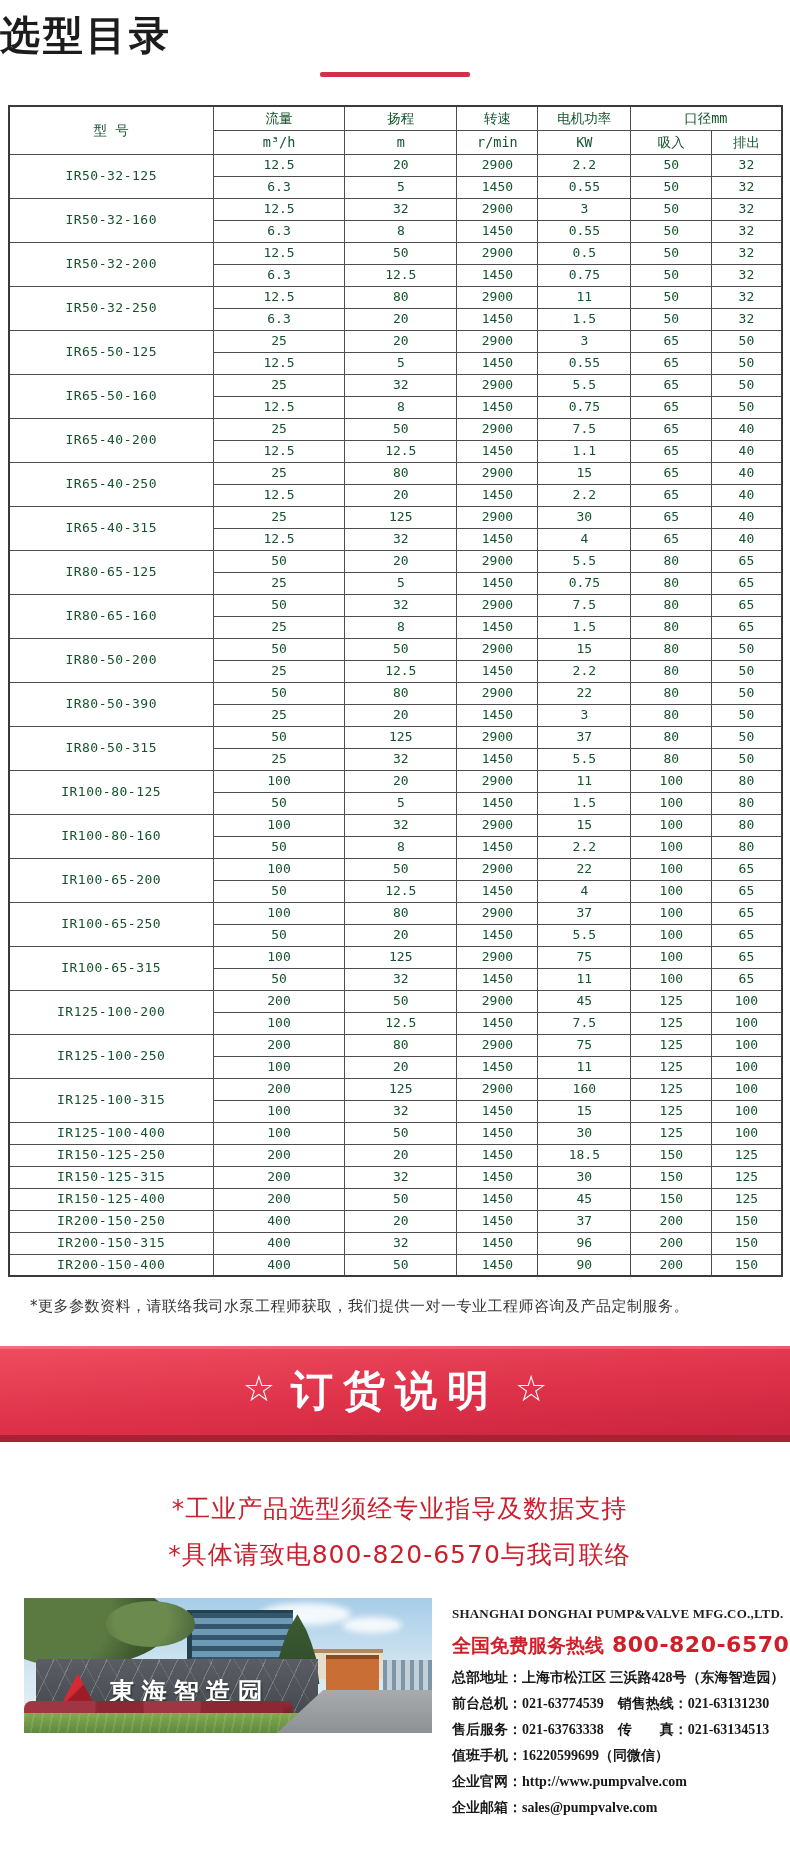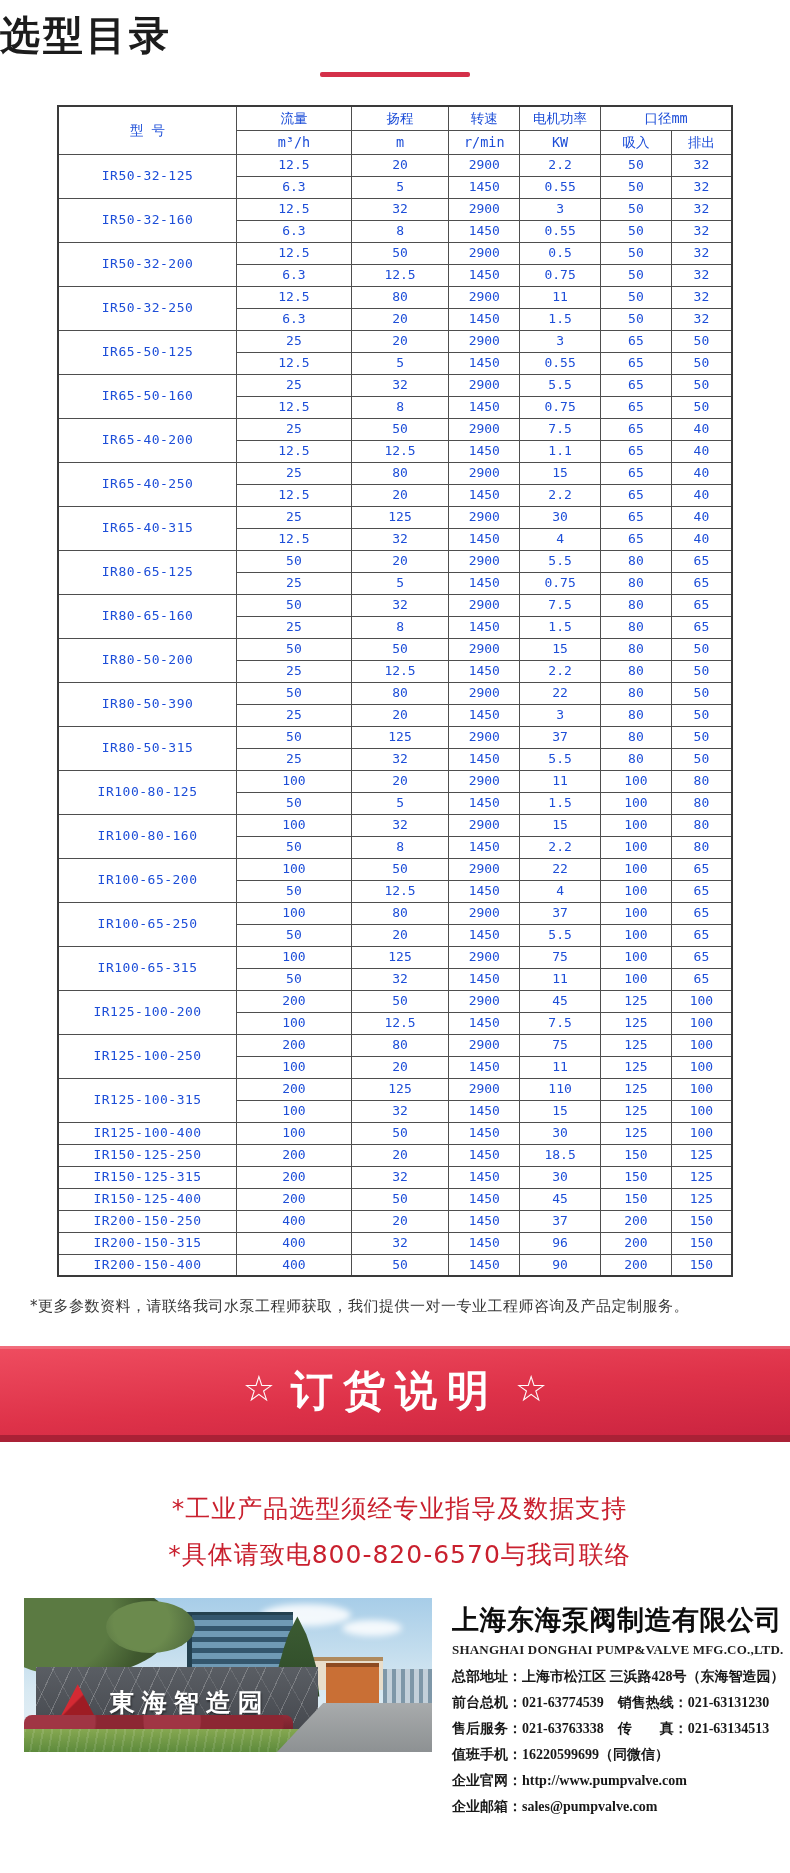--- a/index.html
+++ b/index.html
@@ -13,24 +13,24 @@
   .page-title {
     text-align: left; padding-top: 8px;
     font-size: 40px; font-weight: 700; color: #1c1c1c; letter-spacing: 3px;
   }
   .title-underline {
     width: 150px; height: 5px; background: #d43049;
     margin: 9px auto 0; border-radius: 2px;
   }
   
   .spec-table {
-    width: 676px; margin: 28px auto 0;
+    width: 775px; margin: 28px auto 0;
     border-collapse: collapse; table-layout: fixed;
     font-family: "DejaVu Sans Mono", "DejaVu Sans", monospace;
-    font-size: 13px; color: #1d4ed8;
+    font-size: 13px; color: #14532d;
     border: 2px solid #3a3a3a;
   }
   .spec-table th, .spec-table td {
     border: 1px solid #4e4e4e; text-align: center; vertical-align: middle;
     font-weight: 400; height: 22px; padding: 0 2px; line-height: 1.05;
   }
   .spec-table thead th { height: 24px; font-size: 13.5px; }
   .model-cell { letter-spacing: 0.5px; }
   
   .footnote {
@@ -59,21 +59,21 @@
   
   .order-notes { margin-top: 44px; text-align: center; }
   .order-note {
     color: #c9202e; font-weight: 400; font-size: 25px; line-height: 46px;
     letter-spacing: 1px;
     margin-left: 9px;
   }
   
   .bottom { display: flex; margin: 20px 24px 0; gap: 20px; }
   .photo {
-    width: 408px; height: 154px; position: relative; overflow: hidden;
+    width: 408px; height: 135px; position: relative; overflow: hidden;
     flex: none; background: linear-gradient(180deg, #a7cde8 0%, #d8e9f2 60%, #e8f1f6 100%); padding-left: 28px;
   }
   .ph-cloud { position: absolute; background: rgba(255,255,255,0.85); border-radius: 50%; filter: blur(3px); }
   .ph-cloud.c1 { left: 58%; top: 4%; width: 90px; height: 22px; }
   .ph-cloud.c2 { left: 78%; top: 14%; width: 60px; height: 16px; }
   .ph-glass {
     position: absolute; left: 40%; top: 9%; width: 26%; height: 56%;
     background: repeating-linear-gradient(180deg, #33566d 0 5px, #6f9ab5 5px 11px);
     border-left: 5px solid #23404f; border-top: 3px solid #24414f;
   }
@@ -545,21 +545,21 @@
         <td>1450</td>
         <td>11</td>
         <td>125</td>
         <td>100</td>
       </tr>
       <tr>
         <td rowspan="2" class="model-cell">IR125-100-315</td>
         <td>200</td>
         <td>125</td>
         <td>2900</td>
-        <td>110</td>
+        <td>160</td>
         <td>125</td>
         <td>100</td>
       </tr>
       <tr>
         <td>100</td>
         <td>32</td>
         <td>1450</td>
         <td>15</td>
         <td>125</td>
         <td>100</td>
@@ -657,22 +657,24 @@
     <div class="ph-tree-big2"></div>
     <div class="ph-pine"></div>
     <div class="ph-wall"></div>
     <div class="ph-logo"></div>
     <span class="ph-sign">東海智造园</span>
     <div class="ph-hedge"></div>
     <div class="ph-lawn"></div>
     <div class="ph-drive"></div>
   </div>
   <div class="company">
-    <div class="company-name">上海东海泵阀制造有限公司</div>
     <div class="company-en">SHANGHAI DONGHAI PUMP&amp;VALVE MFG.CO.,LTD.</div>
+    <div class="hotline">
+      <span>全国免费服务热线</span><span class="hotline-num">800-820-6570</span>
+    </div>
     <div class="contact-lines">
       <div class="contact-line">总部地址：上海市松江区 三浜路428号（东海智造园）</div>
       <div class="contact-line">前台总机：021-63774539　销售热线：021-63131230</div>
       <div class="contact-line">售后服务：021-63763338　传　　真：021-63134513</div>
       <div class="contact-line">值班手机：16220599699（同微信）</div>
       <div class="contact-line">企业官网：http://www.pumpvalve.com</div>
       <div class="contact-line">企业邮箱：sales@pumpvalve.com</div>
     </div>
   </div>
 </div>

